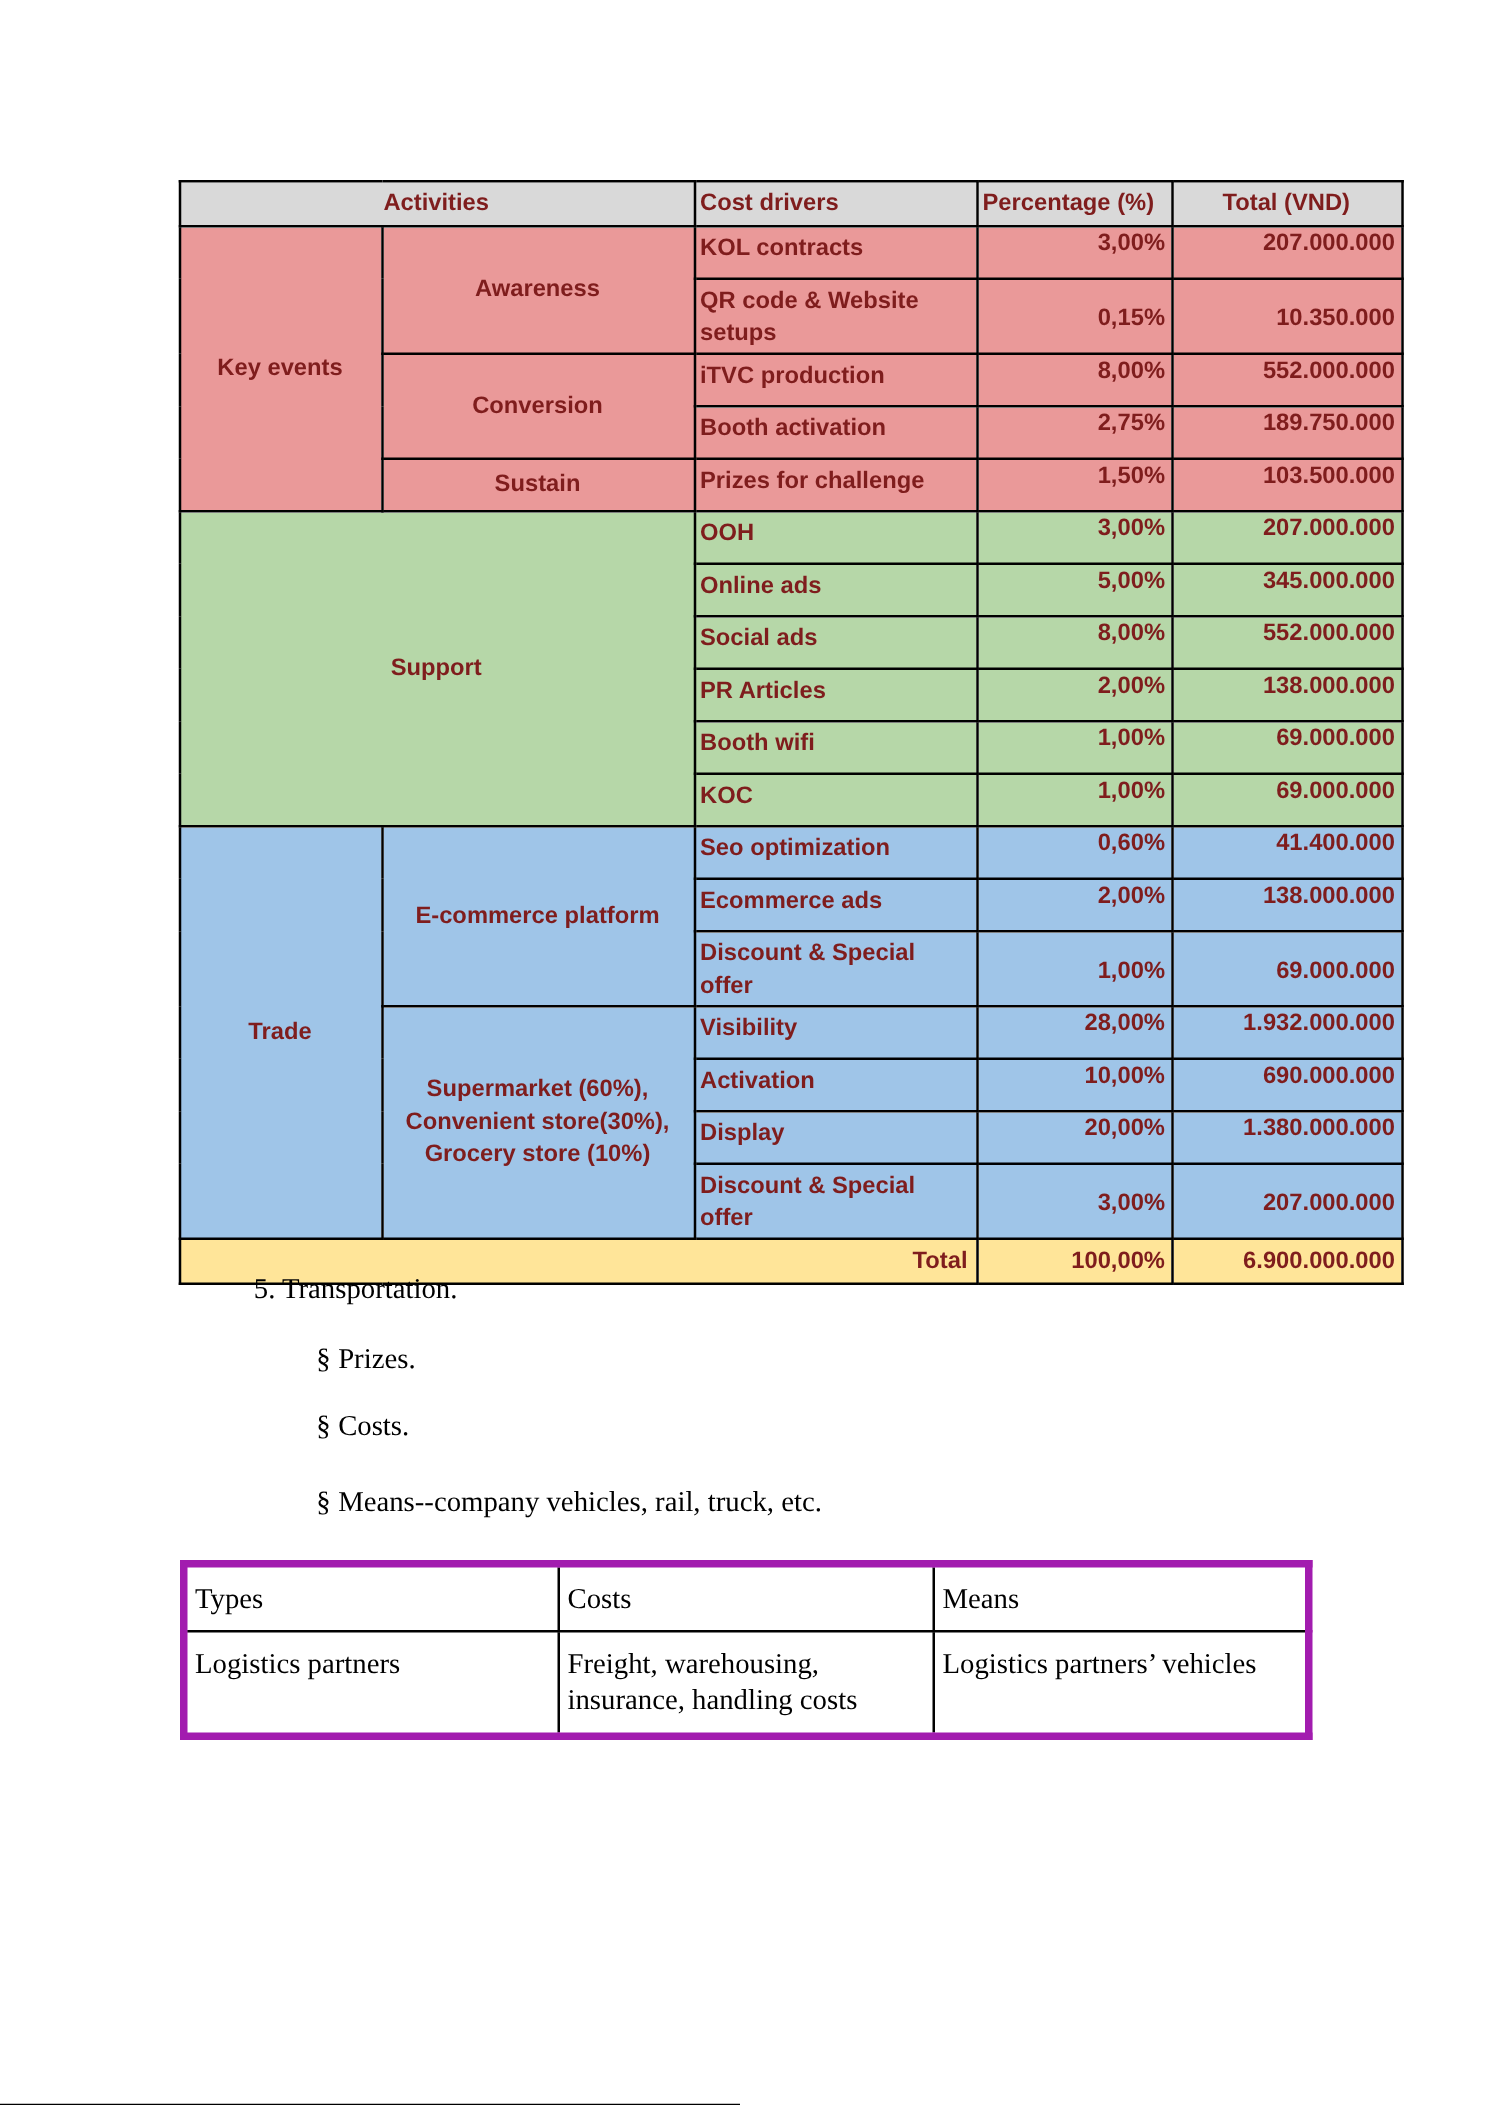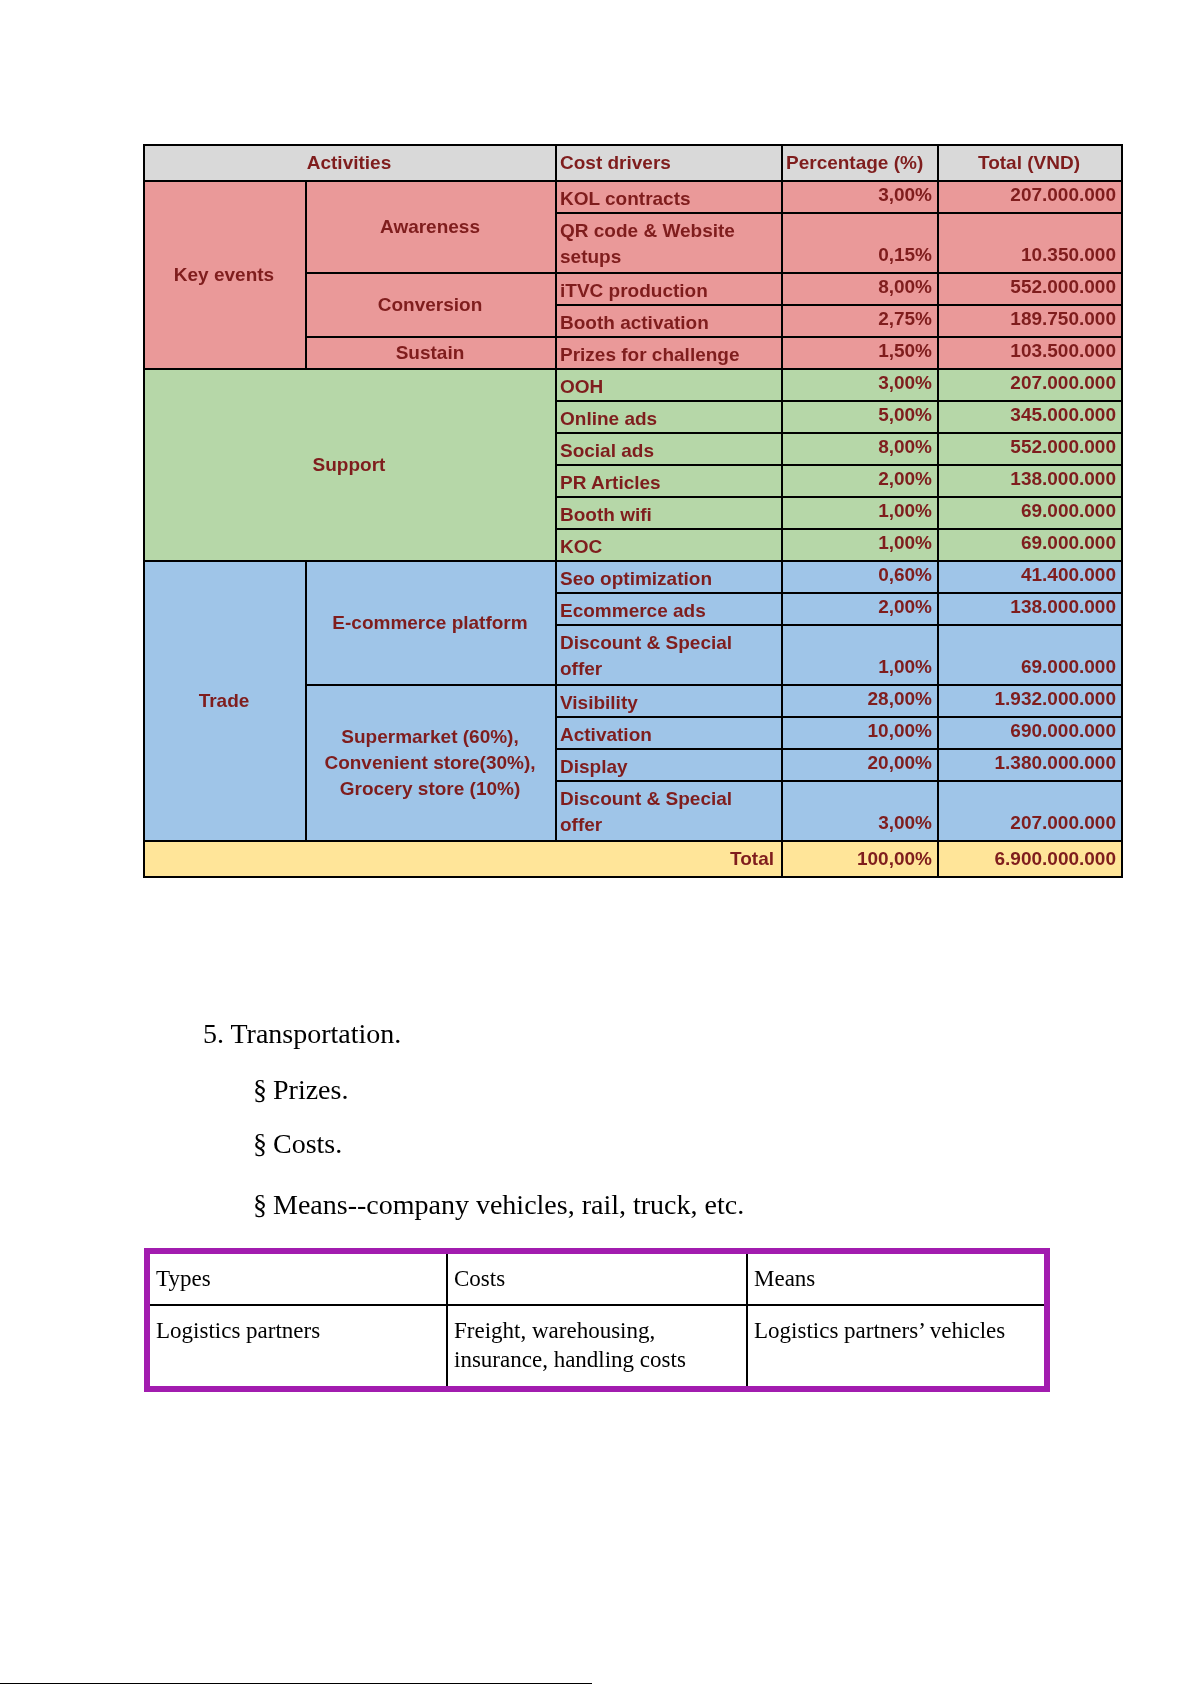--- a/index.html
+++ b/index.html
@@ -14,34 +14,34 @@
   }
   .budget td, .budget th {
     border: 2px solid #000;
     padding: 0 5px 0 3px;
     line-height: 26px;
     font-weight: bold;
     overflow: hidden;
   }
   .budget th { background: #d9d9d9; height: 34px; text-align: left; }
   .budget th.c { text-align: center; }
-  .budget td.num { text-align: right; vertical-align: bottom; padding-bottom: 4px; }
+  .budget td.num { text-align: right; vertical-align: bottom; padding-bottom: 14px; }
   .budget td.lbl { vertical-align: middle; text-align: center; }
   .budget td.drv { vertical-align: top; padding-top: 4px; }
   .r1 { height: 32px; }
   .r2 { height: 60px; }
   .pink { background: #ea9999; }
   .green { background: #b6d7a8; }
   .blue { background: #9fc5e8; }
   .yellow { background: #ffe599; }
   .budget td.tot-label { text-align: right; vertical-align: middle; padding-right: 7px; }
   .budget tr.total td { height: 34px; vertical-align: middle; padding-bottom: 0; }
 
   .doc-text {
-    position: absolute; font-family: "Liberation Serif", serif; font-size: 28px; color: #000;
+    position: absolute; font-family: "Liberation Serif", serif; font-size: 23px; color: #000;
     white-space: nowrap; margin: 0;
   }
   .heading { left: 203px; top: 1018px; }
   .bullet { left: 253px; }
   .b1 { top: 1074px; } .b2 { top: 1128px; } .b3 { top: 1189px; }
   .bullet .sym { margin-right: 6px; }
 
   .transport {
     position: absolute; left: 144px; top: 1248px;
     border-collapse: collapse; table-layout: fixed;

